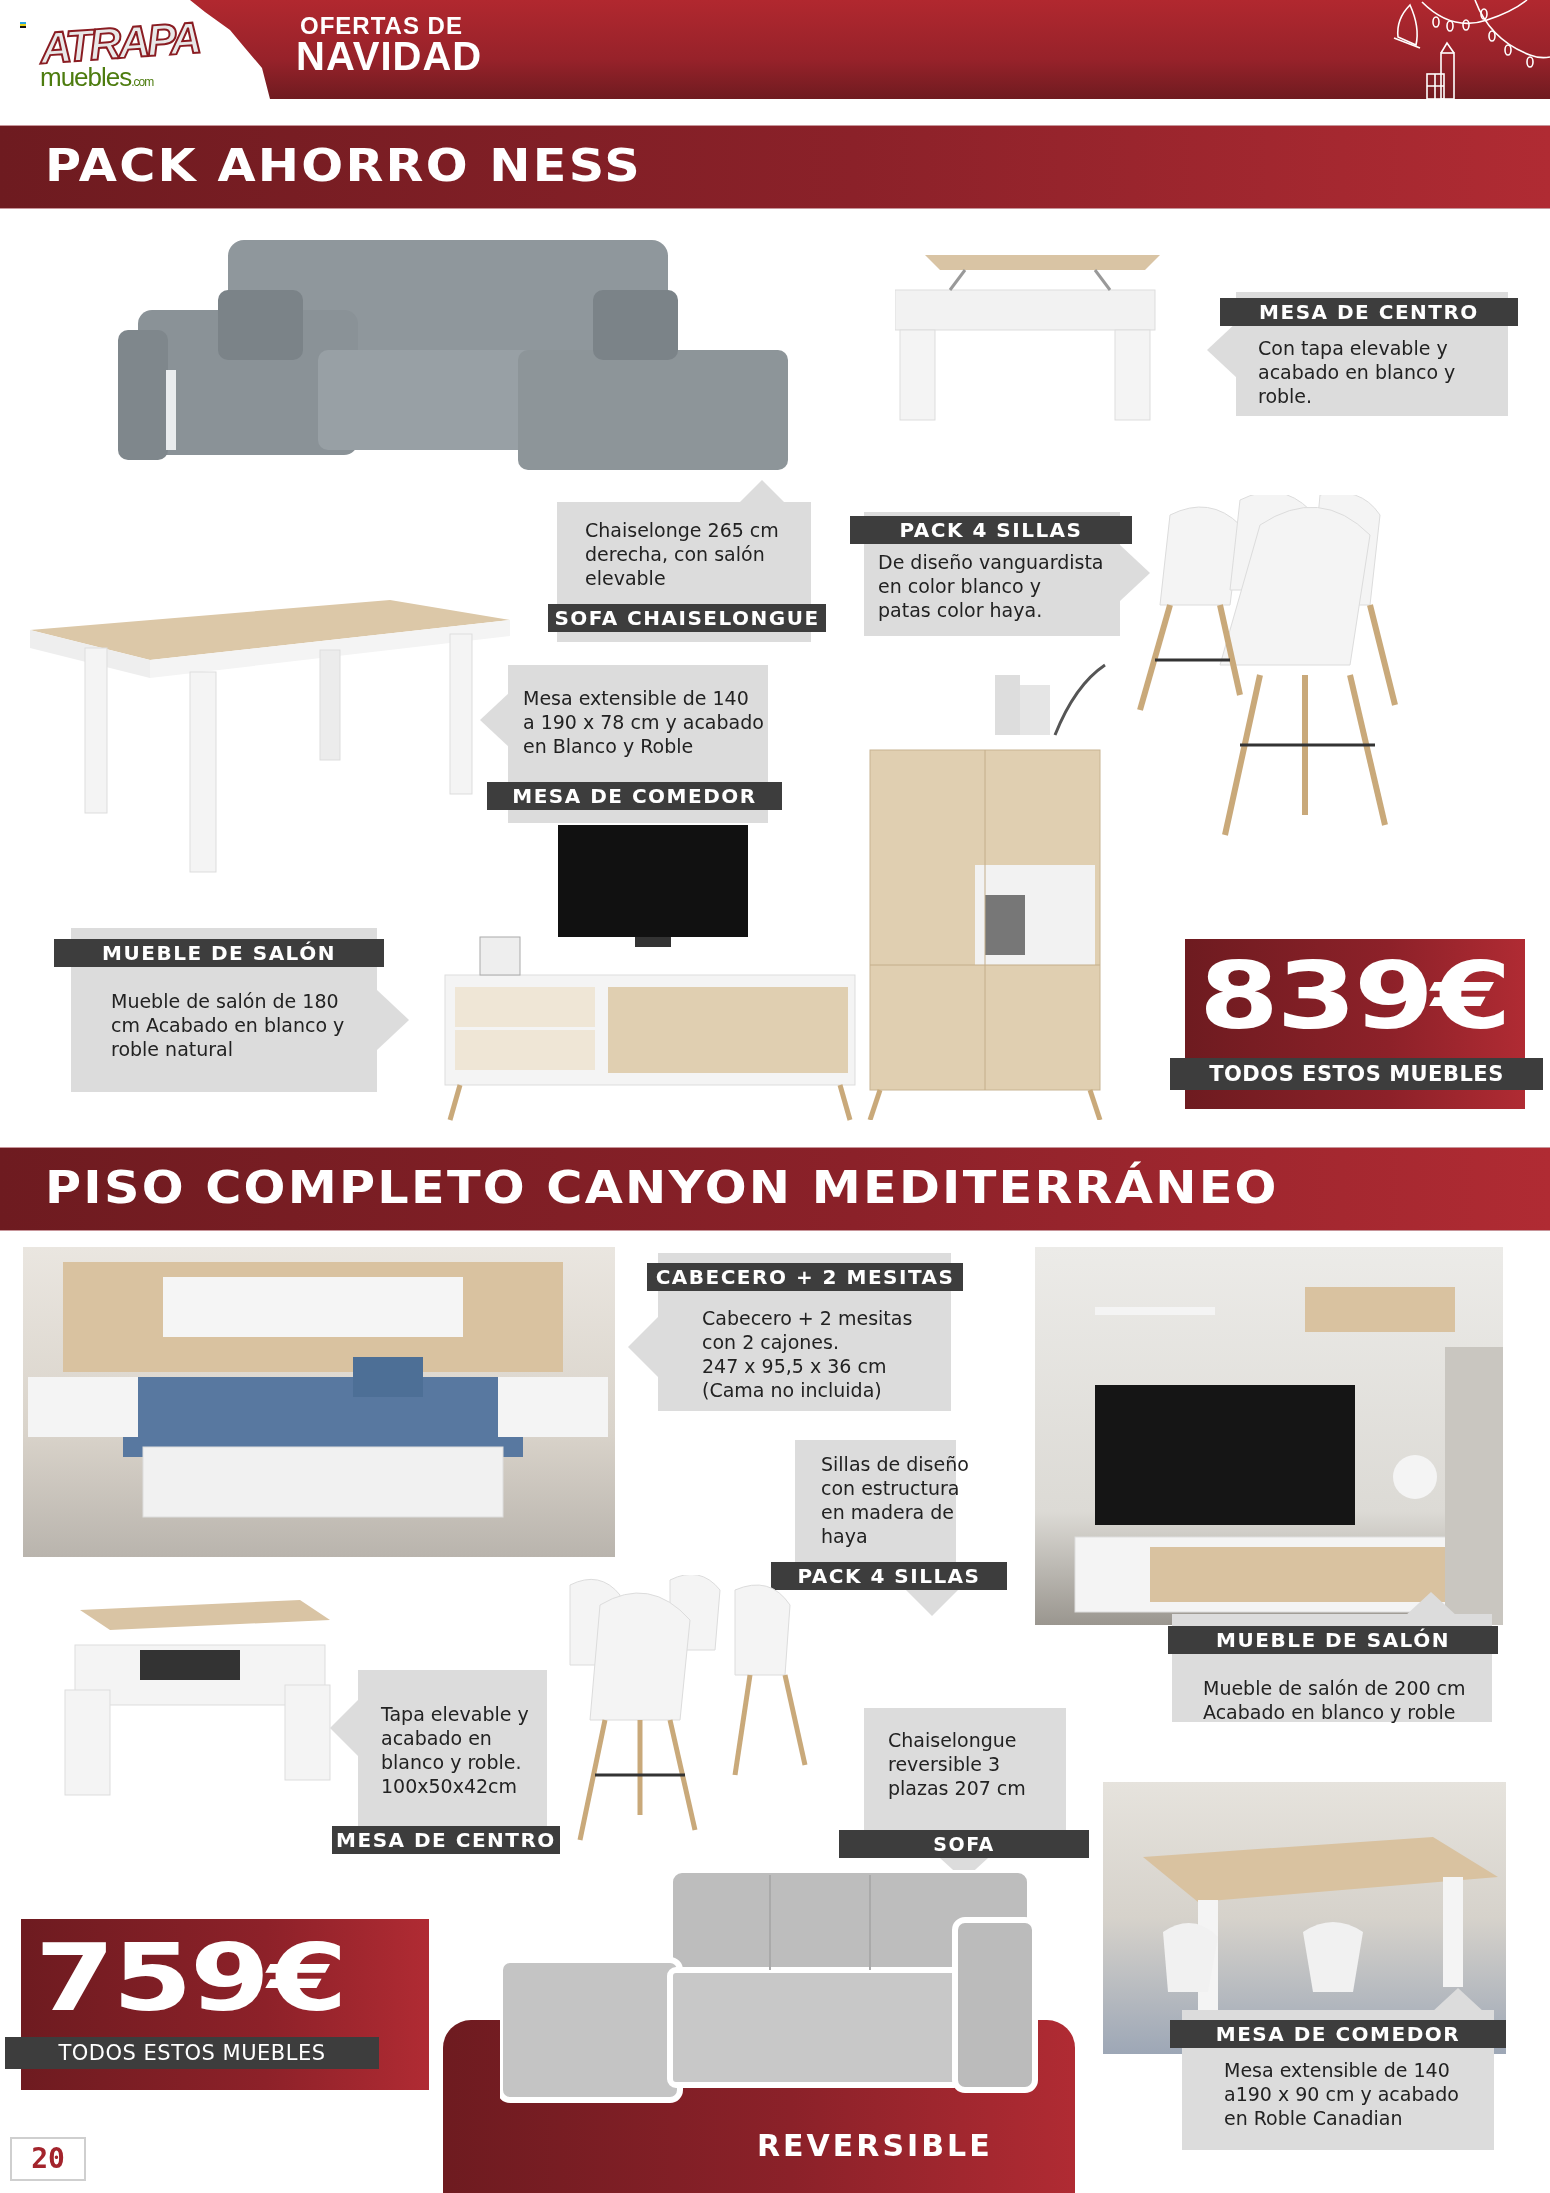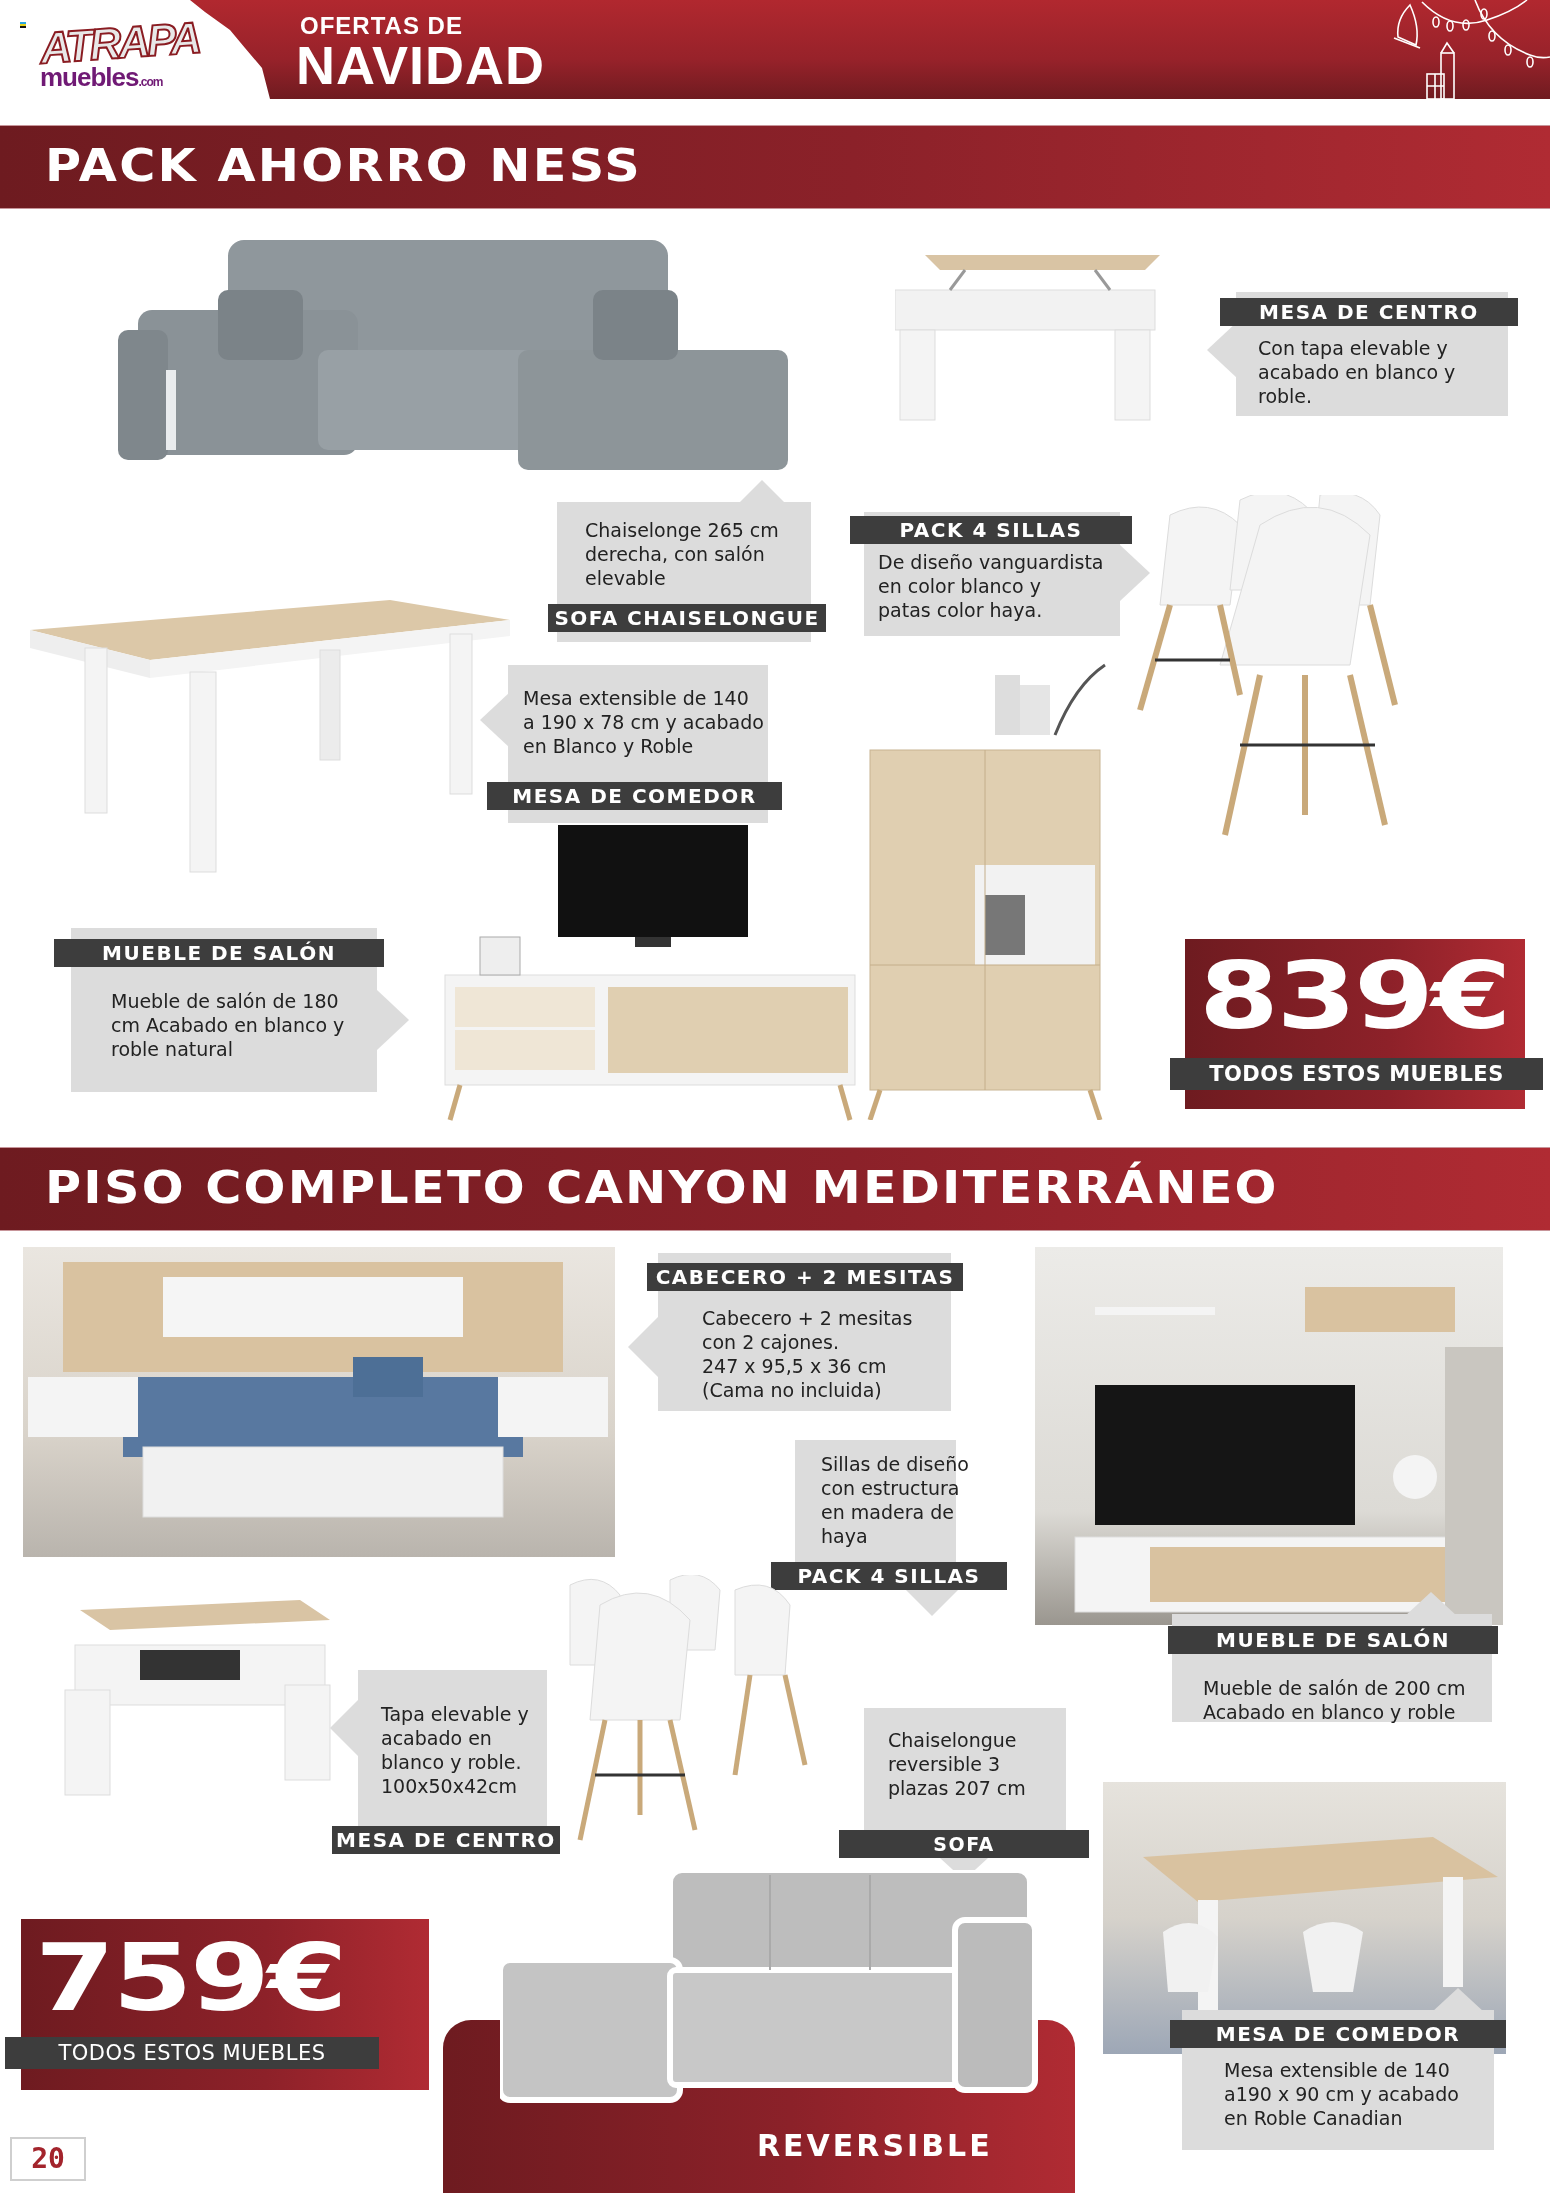--- a/index.html
+++ b/index.html
@@ -9,29 +9,29 @@
   .abs { position: absolute; }
 
   
   .header { left: 0; top: 0; width: 1550px; height: 99px;
     background: linear-gradient(180deg, #b1282f 0%, #97222a 60%, #6f1b20 100%); }
   .logo-area { left: 0; top: 0; width: 270px; height: 99px; background: #fff;
     clip-path: polygon(0 0, 190px 0, 205px 12px, 230px 30px, 245px 48px, 262px 68px, 270px 99px, 0 99px); }
   .logo-top { left: 40px; top: 18px; font-family: "Liberation Sans", sans-serif; font-weight: bold;
     font-size: 44px; color: #e8e8e8; letter-spacing: -3px; font-style: italic;
     -webkit-text-stroke: 2px #8a1c22; transform: rotate(-4deg); }
-  .logo-bottom { left: 40px; top: 62px; font-family: "Liberation Sans", sans-serif; font-weight: bold;
-    font-size: 26px; color: #701a75; letter-spacing: -1px; }
+  .logo-bottom { left: 40px; top: 62px; font-family: "Liberation Sans", sans-serif; font-weight: normal;
+    font-size: 26px; color: #4d7c0f; letter-spacing: -1px; }
   .logo-bottom small { font-size: 12px; }
   .cmyk { left: 20px; top: 22px; width: 6px; height: 6px; }
   .cmyk i { display: block; width: 6px; height: 2px; }
   .hdr-sub { left: 300px; top: 12px; color: #fff; font-family: "Liberation Sans", sans-serif;
     font-size: 24px; letter-spacing: 1px; font-weight: bold; }
   .hdr-title { left: 296px; top: 34px; color: #fff; font-family: "Liberation Sans", sans-serif;
-    font-weight: bold; font-size: 54px; letter-spacing: 1px; text-align: right; }
+    font-weight: bold; font-size: 40px; letter-spacing: 1px; text-align: right; }
   .deco { left: 1380px; top: 0; width: 170px; height: 99px; }
 
   
   .section-bar { left: 0; width: 1550px; height: 84px;
     background: linear-gradient(90deg, #6e1b20 0%, #8b2129 55%, #b02b33 100%);
     border-top: 1px solid #c7959a; border-bottom: 1px solid #c7959a; }
   .section-title { position: absolute; left: 45px; top: 14px; color: #fff;
     font-family: "DejaVu Sans", sans-serif; font-weight: bold; font-size: 44px;
     letter-spacing: 2px; transform: scaleX(1.12); transform-origin: left center; }
 

